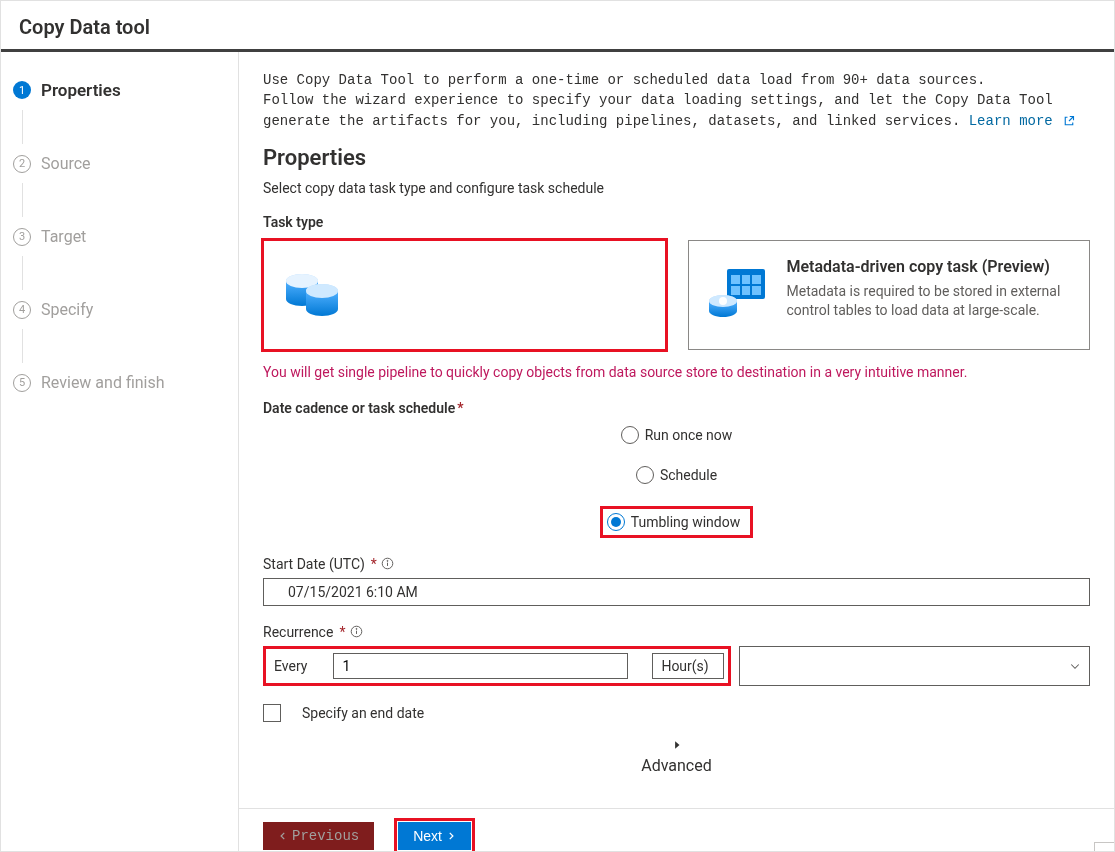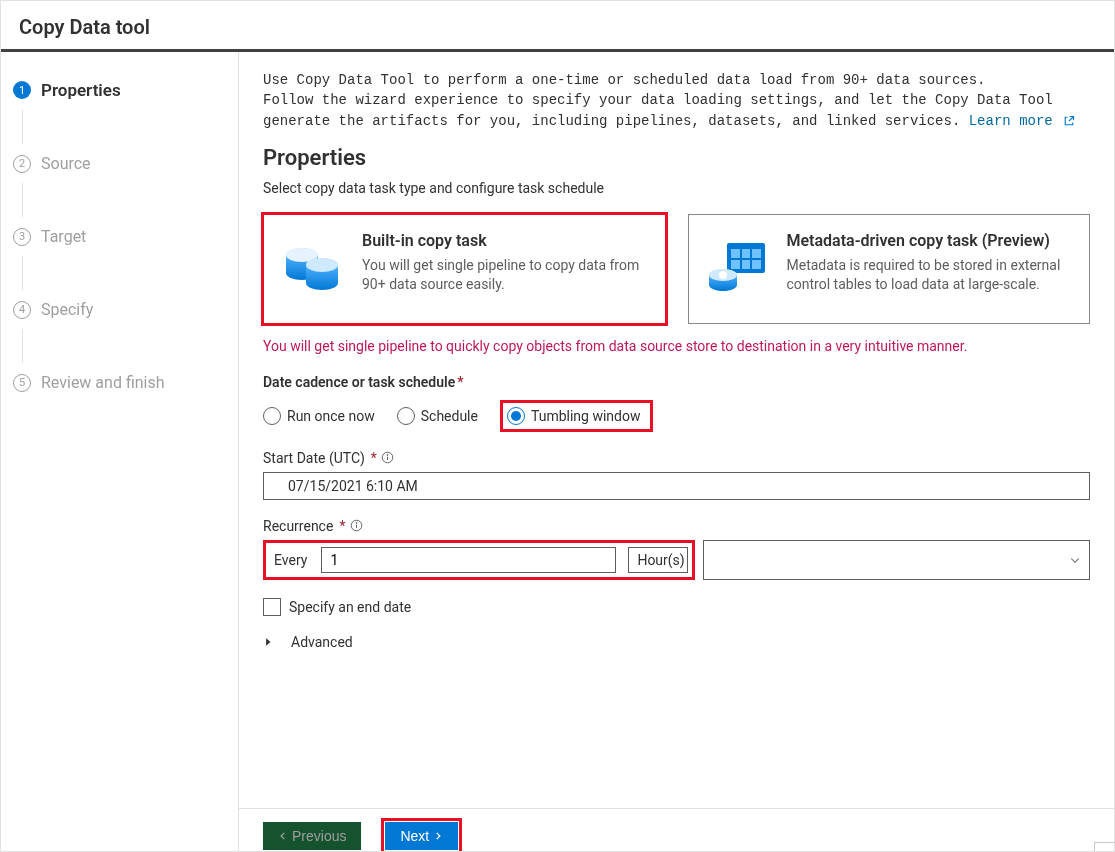--- a/index.html
+++ b/index.html
@@ -150,20 +150,21 @@
   .hint {
     font-size: 14px;
     color: #be185d;
     margin-bottom: 20px;
   }
   .radio-row {
     display: flex;
     align-items: center;
     gap: 22px;
     margin-bottom: 18px;
+    flex-direction: column;
   }
   .radio {
     display: flex;
     align-items: center;
     gap: 6px;
     cursor: pointer;
     font-size: 14px;
   }
   .radio-ring {
     width: 18px;
@@ -214,93 +215,95 @@
     color: #323130;
   }
   .recurrence-row {
     display: flex;
     align-items: stretch;
     gap: 8px;
   }
   .recurrence-highlight {
     display: flex;
     align-items: center;
-    gap: 12px;
+    gap: 24px;
     border: 3px solid #e81123;
     padding: 4px;
   }
   .every-label {
     font-size: 14px;
     padding: 0 2px 0 4px;
   }
   .num-input {
     width: 295px;
     border: 1px solid #605e5c;
     padding: 4px 8px;
     font-size: 14px;
     font-family: inherit;
   }
   .unit-box {
-    width: 60px;
+    width: 72px;
     border: 1px solid #605e5c;
     padding: 4px 8px;
     font-size: 14px;
     text-align: left;
   }
   .select-box {
     flex: 1;
     border: 1px solid #605e5c;
     padding: 5px 8px;
     font-size: 14px;
     display: flex;
     align-items: center;
     justify-content: flex-end;
     cursor: pointer;
   }
   .checkbox-row {
     display: flex;
     align-items: center;
-    gap: 8px;
+    gap: 21px;
     margin-bottom: 16px;
     cursor: pointer;
   }
   .checkbox-box {
     width: 18px;
     height: 18px;
     border: 1px solid #605e5c;
   }
   .advanced-row {
     display: flex;
     align-items: center;
-    gap: 18px;
-    font-size: 14px;
+    gap: 6px;
+    font-size: 16px;
     cursor: pointer;
     padding: 2px 0;
+    flex-direction: column;
   }
   .footer {
     border-top: 1px solid #e1e1e1;
     padding: 10px 24px;
     display: flex;
     gap: 24px;
     align-items: center;
     height: 54px;
   }
   .btn {
     padding: 5px 14px;
     font-size: 14px;
     border: 1px solid transparent;
     cursor: pointer;
     display: inline-flex;
     align-items: center;
     gap: 4px;
   }
   .btn-prev {
-    background: #14532d;
+    background: #7f1d1d;
     color: #a19f9d;
     cursor: not-allowed;
+    font-family: Liberation Mono, monospace;
   }
   .btn-next {
     background: #0078d4;
     color: #fff;
     outline: 3px solid #e81123;
     outline-offset: 1px;
   }
   .corner-box {
     position: absolute;
     right: 0;
@@ -355,42 +358,39 @@
           <span>Learn more</span>
           <svg width="12" height="12" viewBox="0 0 16 16" fill="none" stroke="#0078d4" stroke-width="1.5">
               <path d="M6 3H3v10h10v-3M8 8l6-6M9 2h5v5"></path>
             </svg>
         </a>
       </div>
 
       <h2 class="section-title">Properties</h2>
       <div class="section-desc">Select copy data task type and configure task schedule</div>
 
+      <div class="field-label">Task type</div>
 
       <div class="cards">
         <div class="card selected">
           <div class="card-icon">
             <svg viewBox="0 0 64 64" width="64" height="64">
               <defs>
                 <linearGradient id="g1" x1="0" y1="0" x2="0" y2="1">
                   <stop offset="0" stop-color="#50b0ff"></stop>
                     <stop offset="1" stop-color="#0078d4"></stop>
                 </linearGradient>
               </defs>
               <ellipse cx="22" cy="20" rx="16" ry="7" fill="#b3dbff"></ellipse>
               <path d="M6 20v18c0 3.8 7.2 7 16 7s16-3.2 16-7V20" fill="url(#g1)"></path>
               <ellipse cx="22" cy="20" rx="16" ry="7" fill="#e6f3ff"></ellipse>
               <ellipse cx="42" cy="30" rx="16" ry="7" fill="#b3dbff"></ellipse>
               <path d="M26 30v18c0 3.8 7.2 7 16 7s16-3.2 16-7V30" fill="url(#g1)"></path>
               <ellipse cx="42" cy="30" rx="16" ry="7" fill="#cfe9ff"></ellipse>
             </svg>
-          </div>
-          <div class="card-body">
-            <div class="card-title">Built-in copy task</div>
-            <div class="card-desc">You will get single pipeline to copy data from 90+ data source easily.</div>
           </div>
         </div>
 
         <div class="card">
           <div class="card-icon">
             <svg viewBox="0 0 64 64" width="64" height="64">
               <defs>
                 <linearGradient id="g2" x1="0" y1="0" x2="0" y2="1">
                   <stop offset="0" stop-color="#50b0ff"></stop>
                     <stop offset="1" stop-color="#0078d4"></stop>

